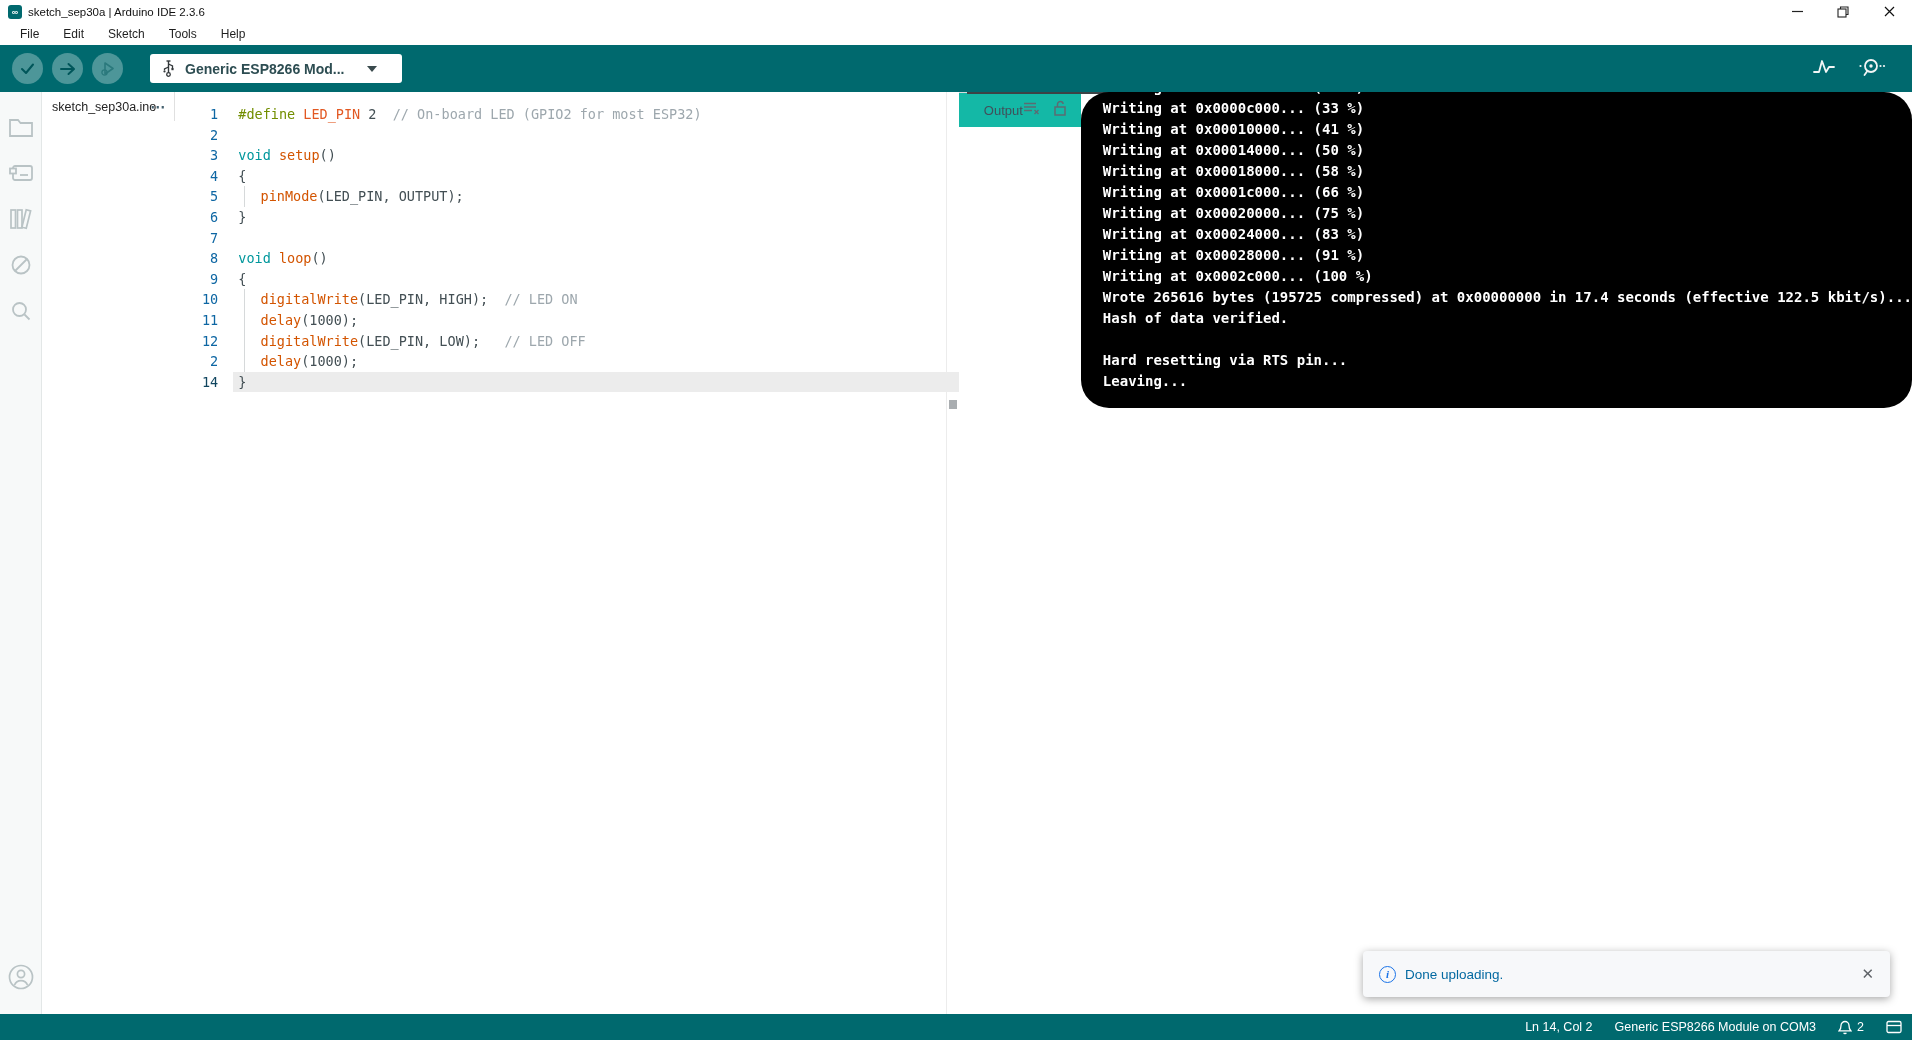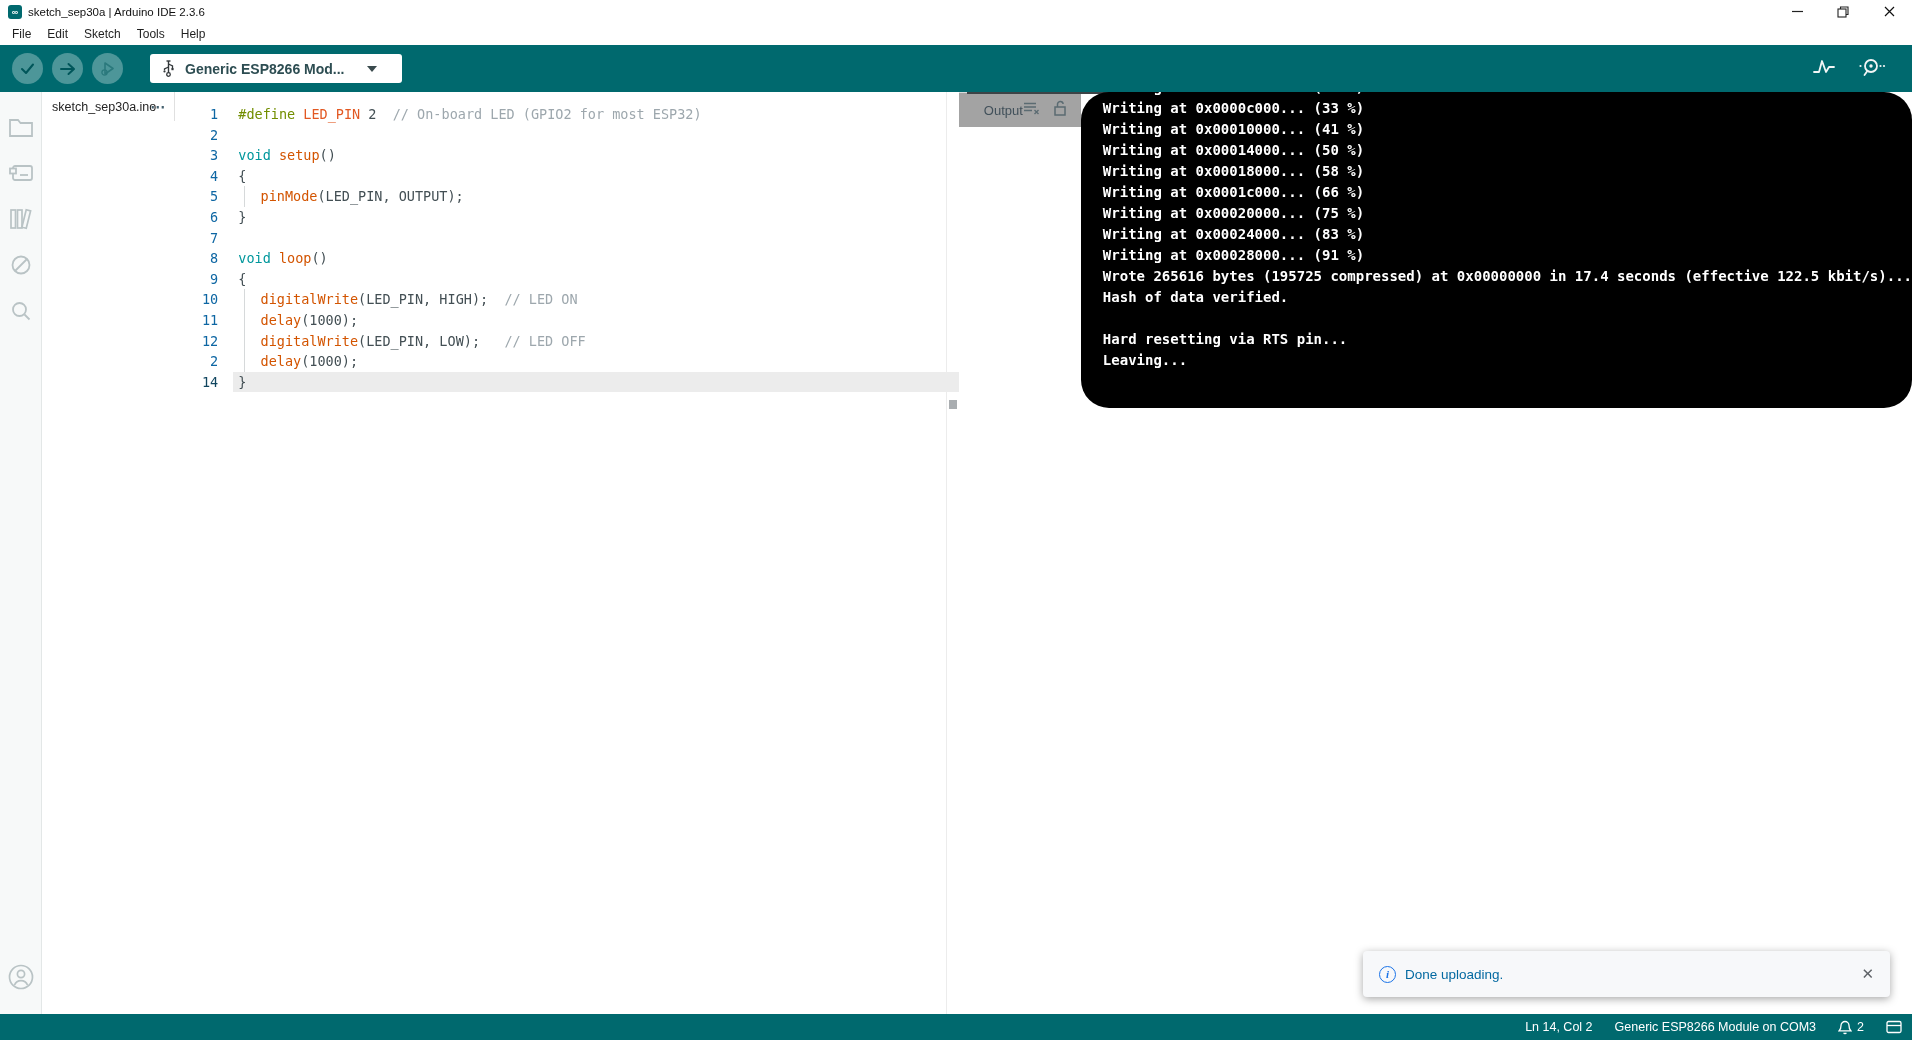--- a/index.html
+++ b/index.html
@@ -8,21 +8,21 @@
 
   
   .titlebar { height:23px; background:#ffffff; display:flex; align-items:center; padding-left:8px; flex:0 0 auto; }
   .app-icon { width:14px; height:14px; background:var(--teal-bar); border-radius:3px; color:#fff; font-size:9px; line-height:14px; text-align:center; margin-right:6px; font-weight:bold; }
   .title-text { font-size:11.5px; color:#111; }
   .win-controls { margin-left:auto; display:flex; height:100%; }
   .win-btn { width:46px; height:100%; display:flex; align-items:center; justify-content:center; font-size:12px; color:#222; }
 
   
   .menubar { height:22px; background:#ffffff; display:flex; align-items:center; padding-left:4px; flex:0 0 auto; }
-  .menu-item { font-size:12px; color:#1f1f1f; padding:2px 8px; cursor:default; }
+  .menu-item { font-size:12px; color:#1f1f1f; padding:2px 8px; cursor:default;margin-left:8px; }
 
   
   .toolbar { height:47px; background:var(--teal-bar); display:flex; align-items:center; padding:0 26px 0 12px; flex:0 0 auto; }
   .tb-circle { width:31px; height:31px; border-radius:50%; background:rgba(255,255,255,0.30); display:flex; align-items:center; justify-content:center; margin-right:9px; }
   .tb-circle svg { display:block; }
   .tb-circle.disabled svg { opacity:0.45; }
   .board-select { margin-left:18px; height:29px; background:#ffffff; border-radius:3px; display:flex; align-items:center; padding:0 12px; min-width:252px; }
   .board-select .usb { margin-right:10px; display:flex; }
   .board-select .label { font-size:14px; font-weight:bold; color:#2d4d52; margin-right:22px; }
   .board-select .caret { width:0; height:0; border-left:5px solid transparent; border-right:5px solid transparent; border-top:6px solid #3a4a4d; }
@@ -53,21 +53,21 @@
   .tok-kw { color:var(--tok-keyword); }
   .tok-type { color:var(--tok-type); }
   .tok-fn { color:var(--tok-function); }
   .tok-macro { color:var(--tok-macro); }
   .tok-plain { color:var(--tok-plain); }
   .tok-comment { color:var(--tok-comment); }
   .editor-scrollbar { position:absolute; top:0; right:0; width:13px; height:100%; border-left:1px solid #ececec; }
   .editor-thumb { position:absolute; top:308px; right:2px; width:8px; height:9px; background:#a9adb0; }
 
   
-  .output-header { height:35px; background:#a3a3a3; border-top:1px solid #d8dcdc; position:relative; display:flex; align-items:center; flex:0 0 auto; }
+  .output-header { height:35px; background:#14b8a6; border-top:1px solid #d8dcdc; position:relative; display:flex; align-items:center; flex:0 0 auto; }
   .output-tab-underline { position:absolute; top:-1px; left:8px; width:160px; height:2px; background:#3c4346; }
   .output-title { font-size:13px; color:#41505a; margin-left:25px; }
   .output-icons { margin-left:auto; display:flex; align-items:center; gap:12px; margin-right:14px; }
 
   .console { height:316px; background:var(--console-bg); color:var(--console-text); font-family:"DejaVu Sans Mono","Liberation Mono",monospace; font-size:14px; font-weight:bold; line-height:21px; padding-left:22px; overflow:hidden; flex:0 0 auto; position:relative;border-radius:28px; }
   .console-line { white-space:pre; }
   .console-line.partial { margin-top:-15px; }
 
   
   .statusbar { height:26px; background:var(--teal-bar); display:flex; align-items:center; justify-content:flex-end; color:var(--status-text); font-size:12.5px; padding-right:10px; gap:22px; flex:0 0 auto; }
@@ -304,20 +304,21 @@
       <div class="console" id="console">
           <div class="console-line partial">Writing at 0x00008000... (25 %)</div>
           <div class="console-line">Writing at 0x0000c000... (33 %)</div>
           <div class="console-line">Writing at 0x00010000... (41 %)</div>
           <div class="console-line">Writing at 0x00014000... (50 %)</div>
           <div class="console-line">Writing at 0x00018000... (58 %)</div>
           <div class="console-line">Writing at 0x0001c000... (66 %)</div>
           <div class="console-line">Writing at 0x00020000... (75 %)</div>
           <div class="console-line">Writing at 0x00024000... (83 %)</div>
           <div class="console-line">Writing at 0x00028000... (91 %)</div>
+          <div class="console-line">Writing at 0x0002c000... (100 %)</div>
           <div class="console-line">Wrote 265616 bytes (195725 compressed) at 0x00000000 in 17.4 seconds (effective 122.5 kbit/s)...</div>
           <div class="console-line">Hash of data verified.</div>
           <div class="console-line">&nbsp;</div>
           <div class="console-line">Hard resetting via RTS pin...</div>
           <div class="console-line">Leaving...</div>
         </div>
     </div>
   </div>
 
   <div class="statusbar">

